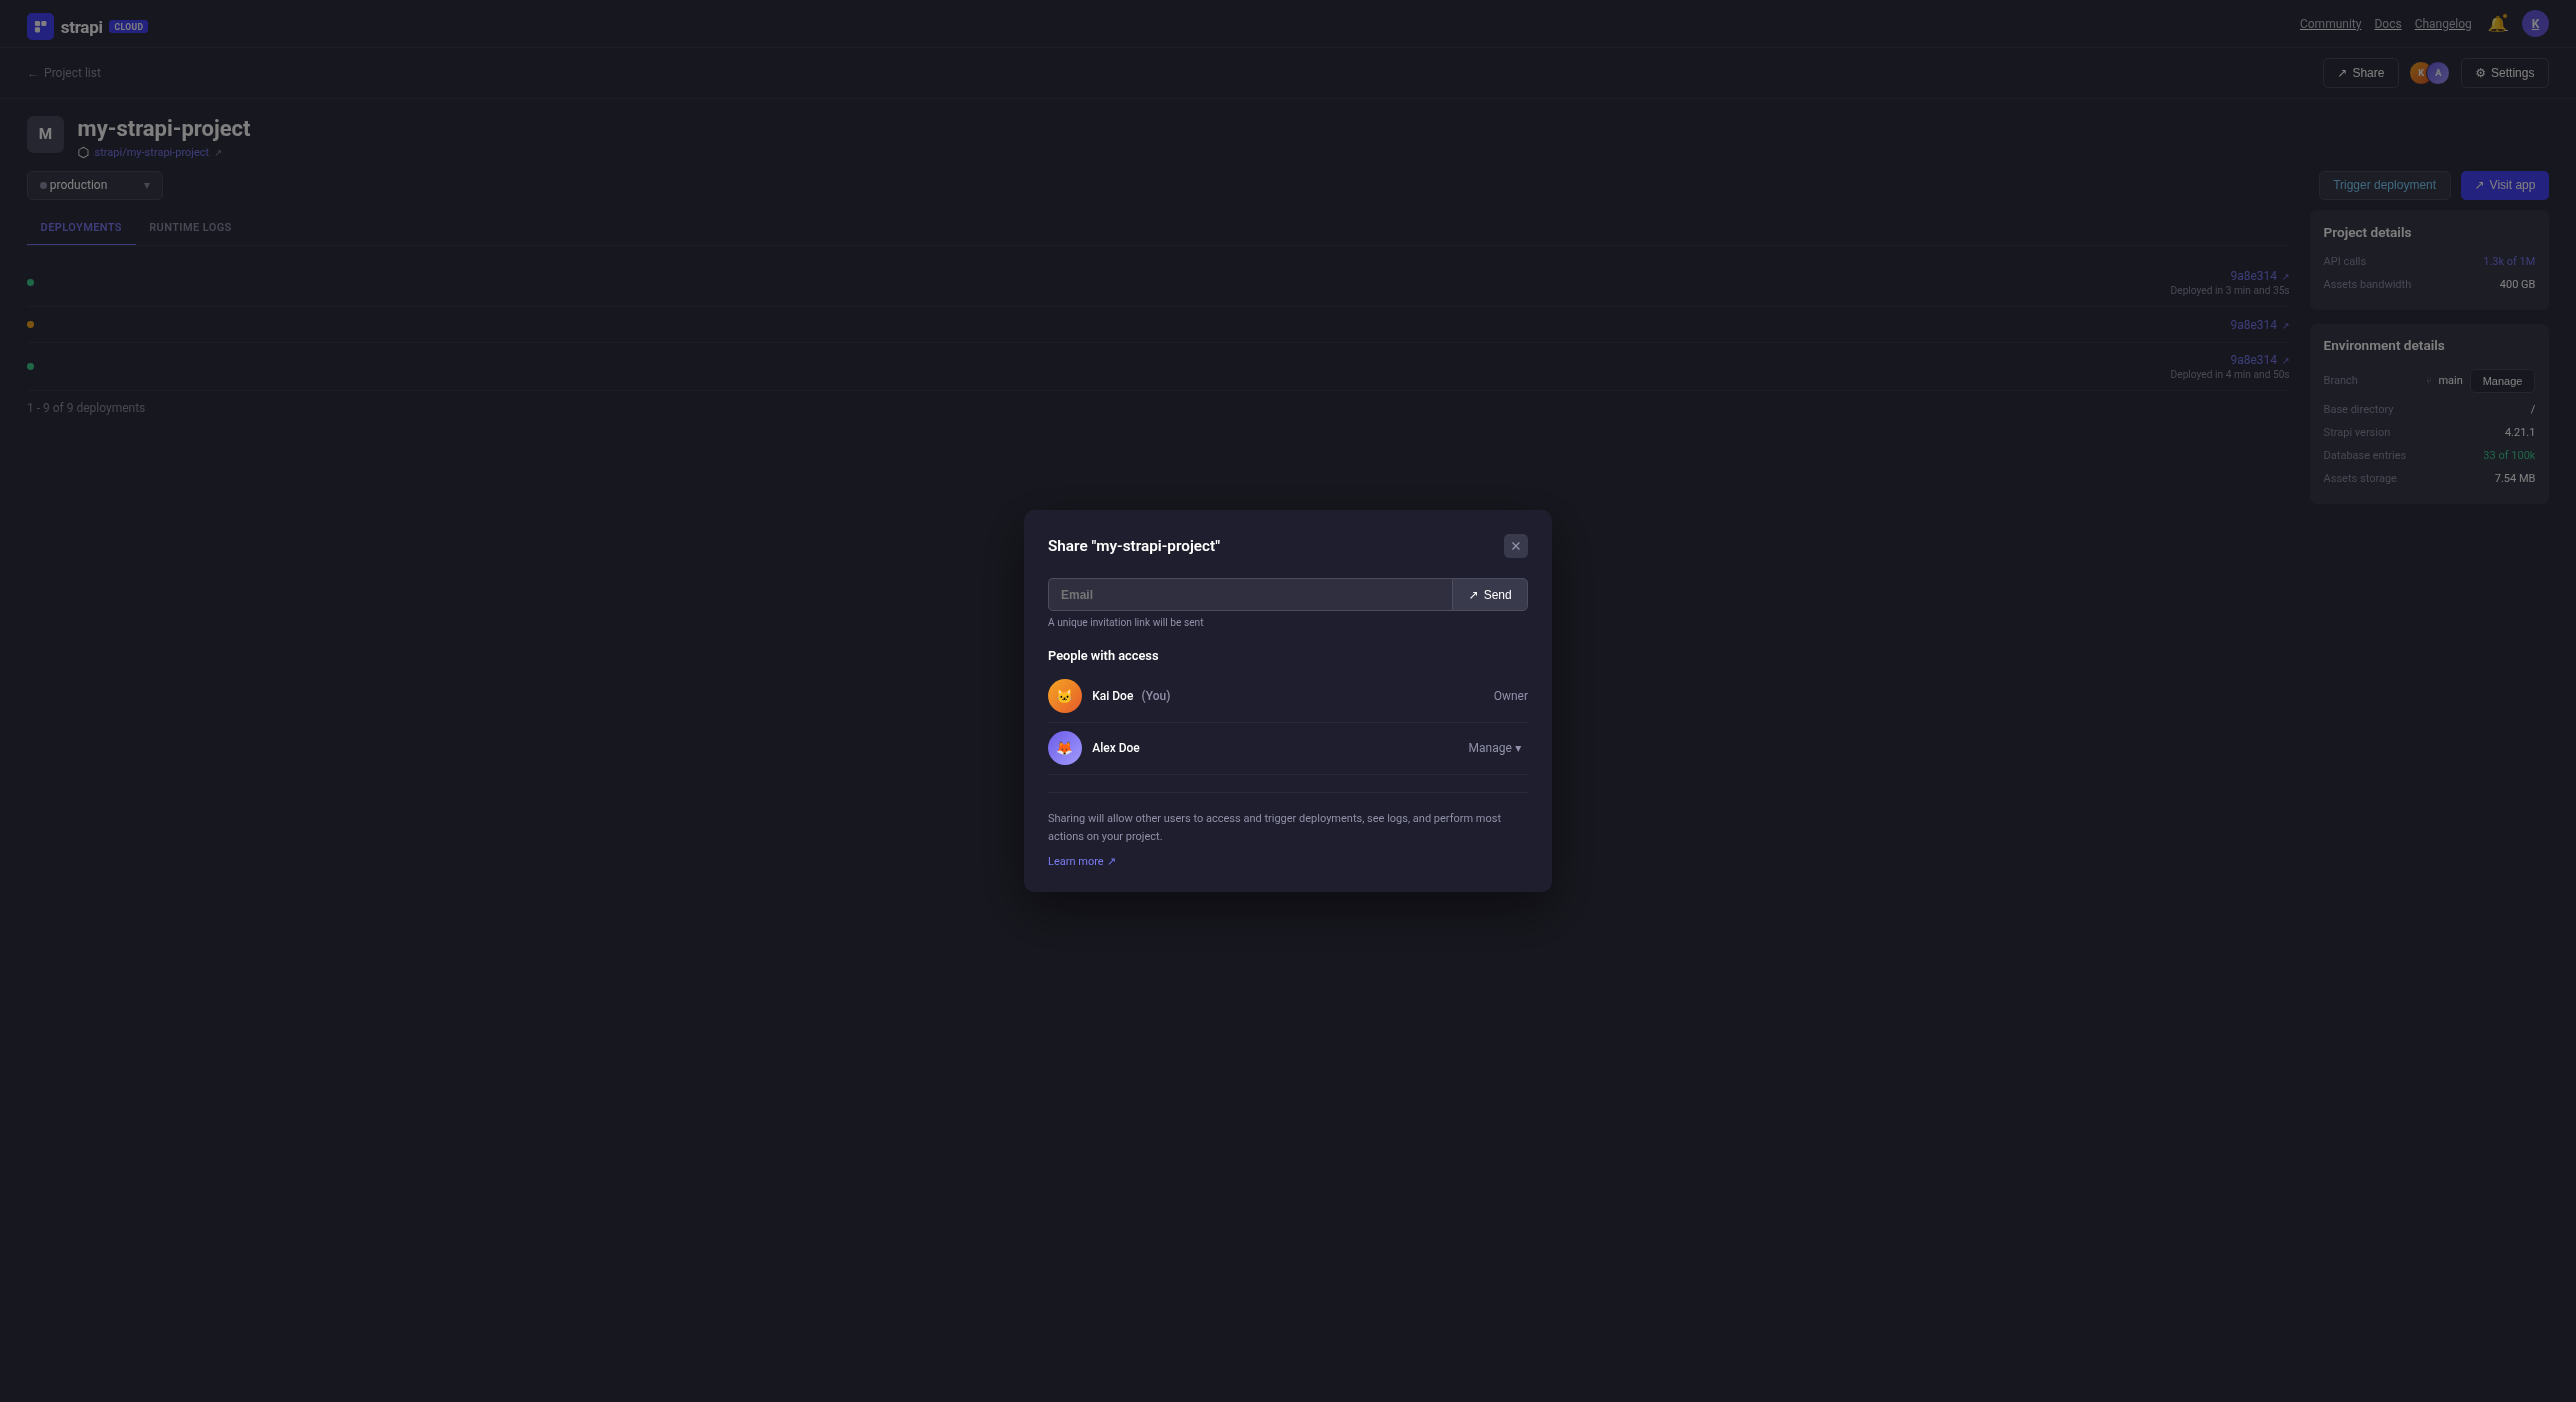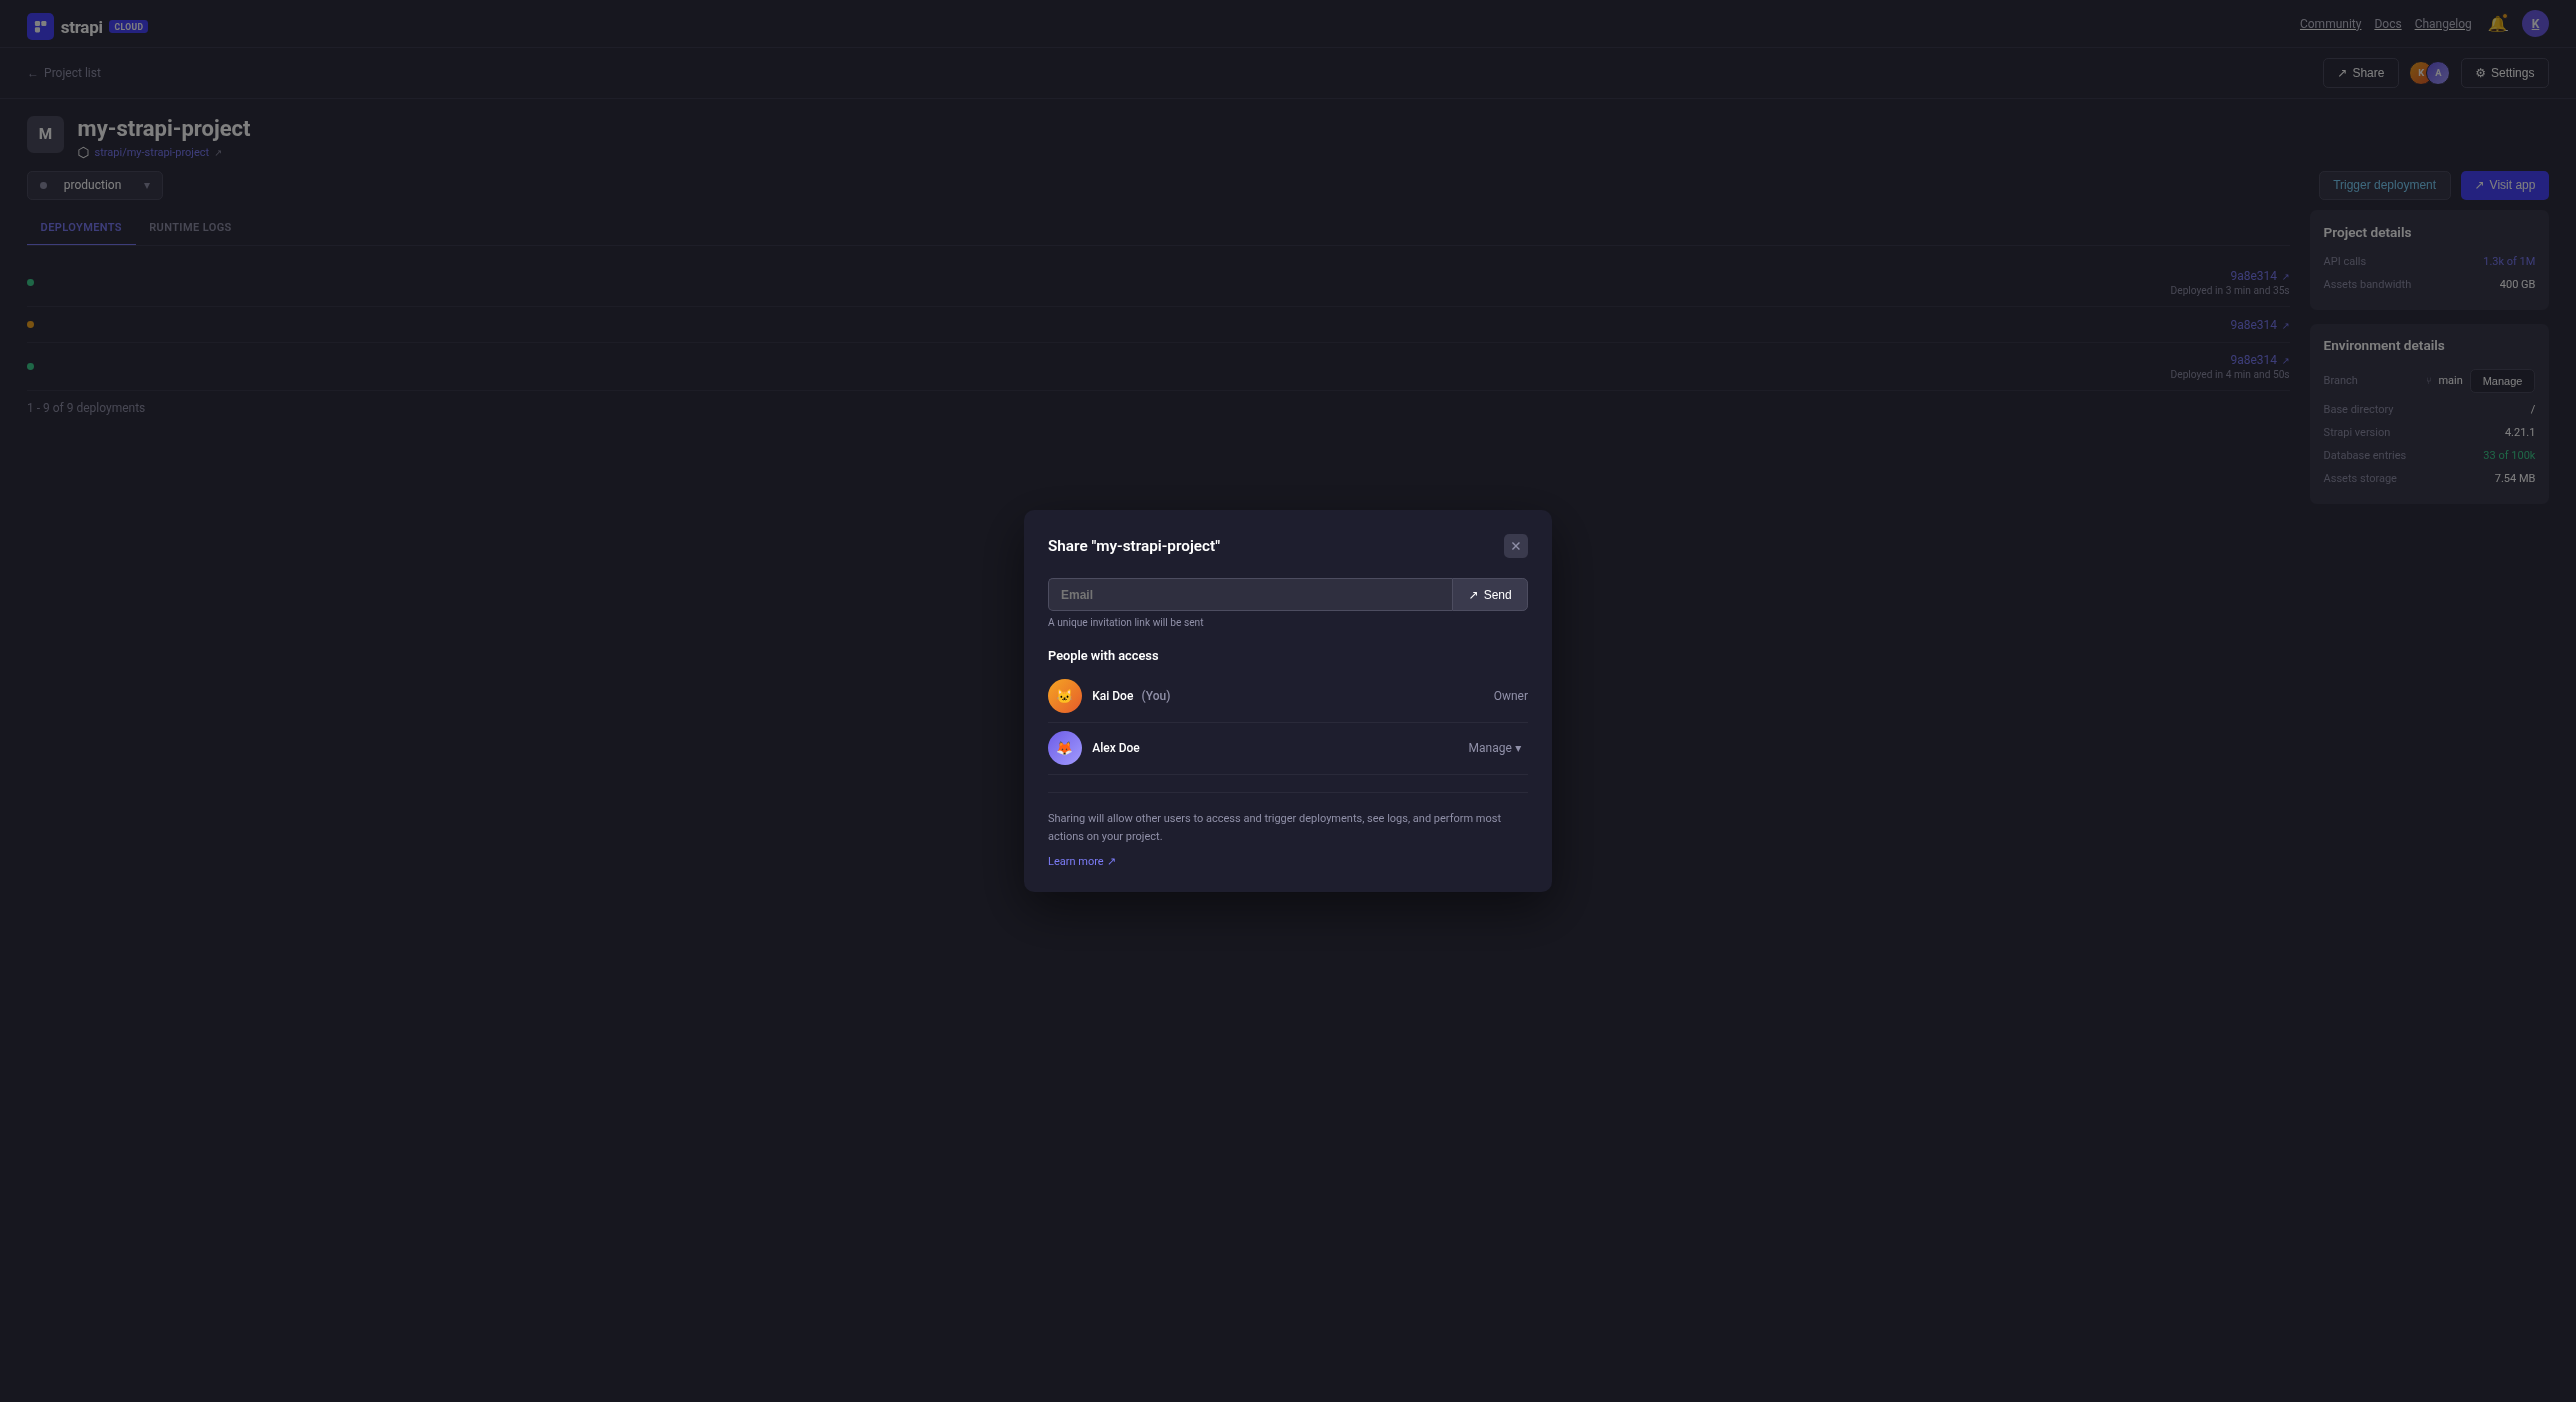--- a/index.html
+++ b/index.html
@@ -212,21 +212,21 @@
     
     .env-bar {
       padding: 10.2px 27px;
       display: flex;
       align-items: center;
       justify-content: space-between;
     }
     .env-select {
       display: flex;
       align-items: center;
-      gap: 17px;
+      gap: 3px;
       background: #3a3a4d;
       border: 0.9px solid #4d4d60;
       color: #fff;
       padding: 6.8px 12px;
       border-radius: 5.1px;
       font-size: 12px;
       cursor: pointer;
       min-width: 136px;
     }
     .env-dot {

